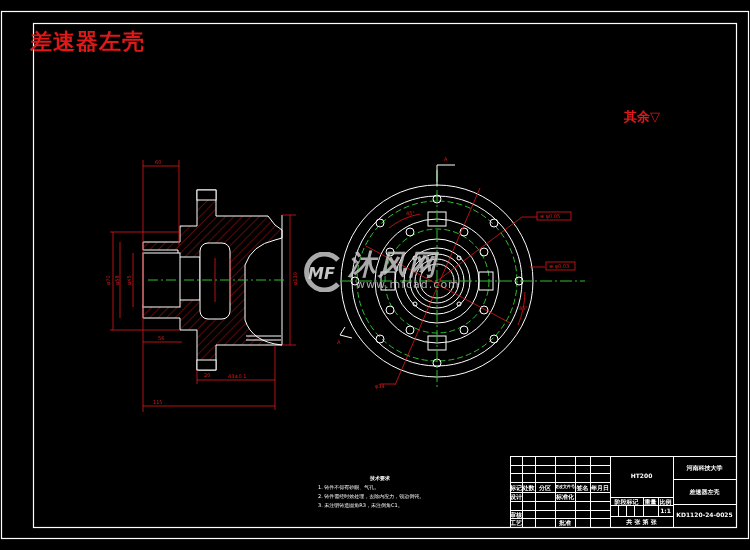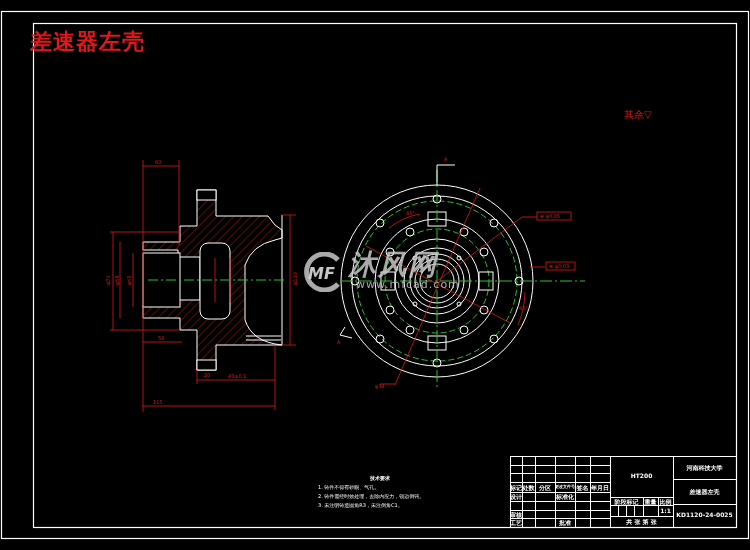--- a/index.html
+++ b/index.html
@@ -1,19 +1,19 @@
 <!DOCTYPE html>
 <html><head>
 <meta charset="utf-8">
 <style>
   html,body{margin:0;padding:0;background:#000;}
   body{width:750px;height:550px;position:relative;overflow:hidden;font-family:"DejaVu Sans",sans-serif;}
   #canvas{position:absolute;left:0;top:0;}
   .title{position:absolute;left:30px;top:27px;color:#e01818;font-size:22px;font-weight:bold;letter-spacing:1px;font-family:"DejaVu Serif",serif;}
-  .rough{position:absolute;left:624px;top:108px;color:#e01818;font-size:10px;font-weight:normal;}
+  .rough{position:absolute;left:624px;top:108px;color:#e01818;font-size:13px;font-weight:bold;}
   .notes{position:absolute;left:318px;top:474px;color:#fff;font-size:5px;line-height:9px;}
   .notes .nh{position:absolute;left:52px;top:0;font-weight:bold;}
   .notes .nl{white-space:nowrap;}
   .tb{position:absolute;left:510px;top:456px;width:226px;height:71px;}
   .tb-txt{position:absolute;color:#fff;font-size:6px;font-weight:bold;white-space:nowrap;text-align:center;}
   .wm{position:absolute;left:298px;top:252px;color:rgba(200,200,200,0.85);}
   .wm .cn{position:absolute;left:50px;top:-6px;font-size:28px;font-style:italic;font-weight:bold;letter-spacing:2px;white-space:nowrap;}
   .wm .url{position:absolute;left:58px;top:26px;font-size:11px;font-weight:normal;white-space:nowrap;letter-spacing:1px;}
   .dim{fill:#e01818;font-size:5px;font-family:"DejaVu Sans",sans-serif;}
 </style>

